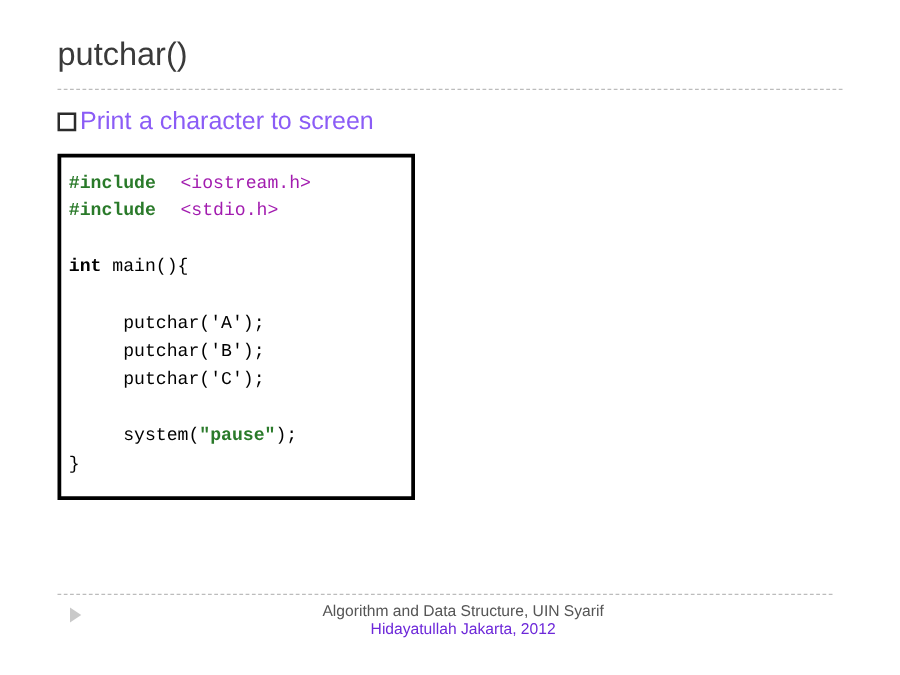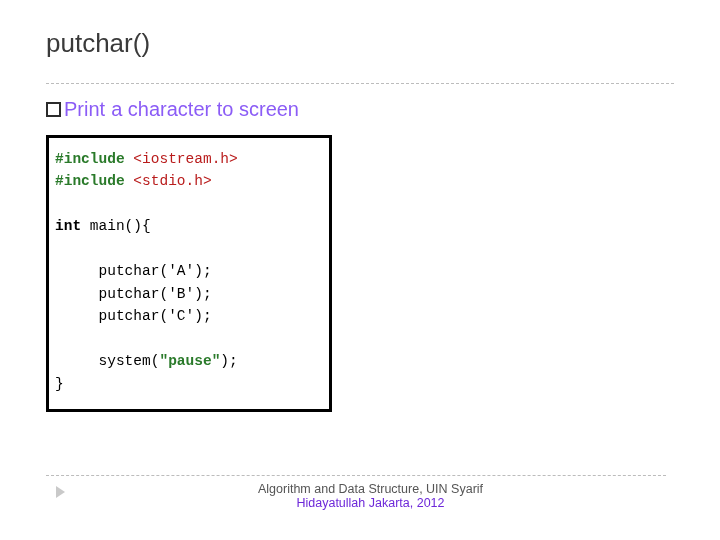--- a/index.html
+++ b/index.html
@@ -8,21 +8,21 @@
     height: 540px;
     background: #fff;
     font-family: Arial, Helvetica, sans-serif;
     position: relative;
     padding: 28px 46px 0 46px;
   }
   .title {
     font-size: 26px;
     font-weight: 400;
     color: #3a3a3a;
-    margin-bottom: 24px;
+    margin-bottom: 12px;
   }
   .divider {
     border: none;
     border-top: 1px dashed #bcbcbc;
     margin-bottom: 14px;
   }
   .subtitle-row {
     display: flex;
     align-items: center;
     font-size: 20px;
@@ -44,21 +44,21 @@
     border: 3px solid #000;
     background: #fff;
     padding: 10px 6px 14px 6px;
     font-family: "Courier New", Courier, monospace;
     font-size: 14.5px;
     line-height: 1.55;
     white-space: pre;
     color: #000;
   }
   .kw-include { color: #2a7a2a; font-weight: bold; margin-top: 38px; }
-  .inc-str   { color: #b91c1c; }
+  .inc-str   { color: #a21caf; margin-left: 11px; }
   .kw-type   { font-weight: bold; }
   .str-lit   { color: #2a7a2a; font-weight: bold; }
   .footer-wrap {
     position: absolute;
     left: 46px;
     right: 54px;
     bottom: 30px;
   }
   .footer-divider {
     border: none;

